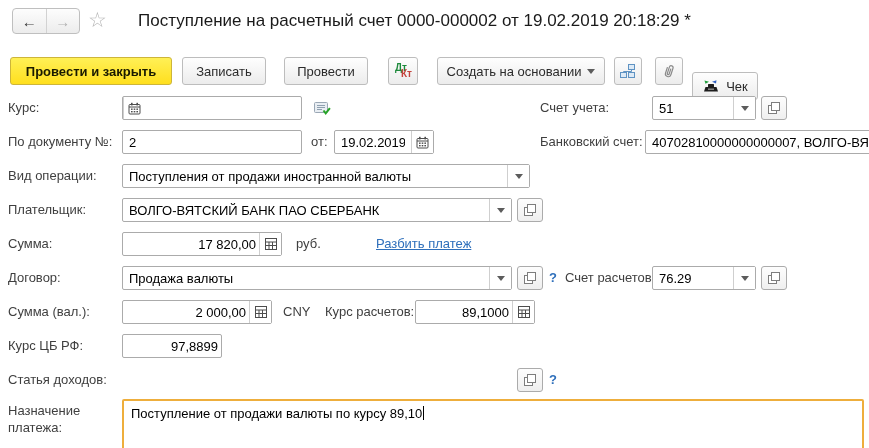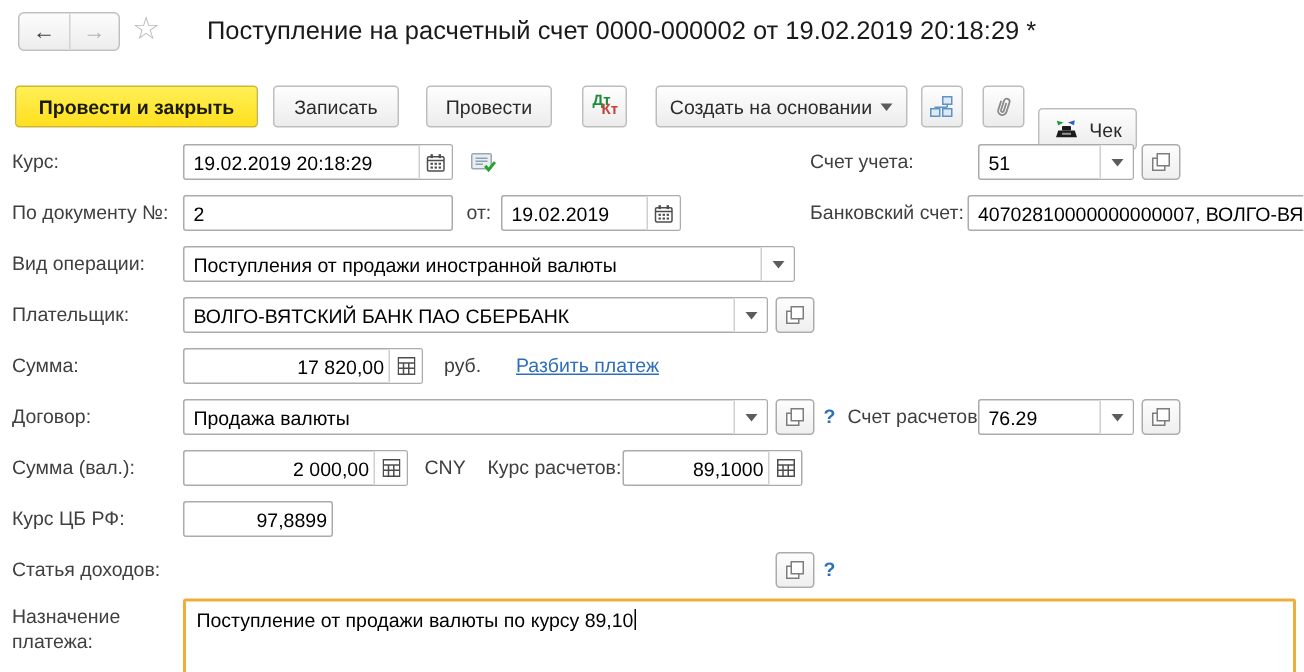--- a/index.html
+++ b/index.html
@@ -46,21 +46,21 @@
   .fbtn {
     width:22px; display:flex; align-items:center; justify-content:center;
     border-left:1px solid #cfcfcf; cursor:pointer; background:#fff;
   }
   .sbtn {
     position:absolute; width:26px; height:24px; border:1px solid #ababab; border-radius:3px;
     background:linear-gradient(#fdfdfd,#efefef); display:flex; align-items:center; justify-content:center; cursor:pointer;
   }
   .posted { position:absolute; cursor:pointer; }
   .help { position:absolute; height:24px; line-height:24px; color:#2e6fbb; font-weight:bold; cursor:pointer; }
-  .link { position:absolute; height:24px; line-height:24px; color:#2e6fbb; text-decoration:underline; cursor:pointer; white-space:nowrap; }
+  .link { position:absolute; height:24px; line-height:24px; color:#2e6fbb; text-decoration:underline; cursor:pointer; white-space:nowrap;margin-left:32px; }
   .unit { position:absolute; height:24px; line-height:24px; color:#3f3f3f; }
   .ta {
     position:absolute; left:122px; top:399px; width:742px; height:64px;
     border:2px solid #eeae3c; border-radius:2px; background:#fff; padding:4px 7px;
     font-size:13px; color:#000; line-height:17px; cursor:text;
   }
   .caret { display:inline-block; width:1px; height:14px; background:#000; vertical-align:-2px; margin-left:1px; }
   .wraplbl { position:absolute; left:8px; top:402px; width:100px; line-height:17px; color:#3f3f3f; }
 </style>
 </head>
@@ -109,21 +109,20 @@
       <path d="M14.5 1.2 l-4.5 1.5 4 1.8 z" fill="#2f5fbf"></path>
       <rect x="6" y="5" width="6" height="3" rx="0.5" fill="#1c1c1c"></rect>
       <path d="M3.5 8 h11 l1.5 4.5 h-14 z" fill="#1c1c1c"></path>
       <rect x="6" y="9.5" width="6" height="1.4" fill="#8f8f8f"></rect>
     </svg>
     <span>Чек</span>
   </button>
 
   <div class="lbl" style="left:8px;top:96px;">Курс:</div>
   <div class="field" style="left:122px;top:96px;width:180px;">
-    <input value="19.02.2019 20:18:29" style="">
     <span class="fbtn">
       <svg width="13" height="13" viewBox="0 0 13 13">
           <rect x="1" y="2.5" width="11" height="9.5" rx="1" fill="none" stroke="#4d4d4d"></rect>
           <line x1="1" y1="5" x2="12" y2="5" stroke="#4d4d4d"></line>
           <rect x="3" y="0.8" width="1.6" height="2.6" fill="#4d4d4d"></rect>
           <rect x="8.4" y="0.8" width="1.6" height="2.6" fill="#4d4d4d"></rect>
           <g fill="#4d4d4d">
             <rect x="3" y="6.5" width="1.6" height="1.4"></rect>
             <rect x="5.7" y="6.5" width="1.6" height="1.4"></rect>
             <rect x="8.4" y="6.5" width="1.6" height="1.4"></rect>
@@ -155,21 +154,21 @@
         <rect x="0.5" y="3.5" width="8" height="8" fill="#fff" stroke="#7d7d7d"></rect>
         <rect x="3.5" y="0.5" width="8" height="8" fill="#fff" stroke="#7d7d7d"></rect>
       </svg>
   </button>
 
   <div class="lbl" style="left:8px;top:130px;">По документу №:</div>
   <div class="field" style="left:122px;top:130px;width:180px;">
     <input value="2" style="">
   </div>
   <div class="lbl" style="left:311px;top:130px;">от:</div>
-  <div class="field" style="left:334px;top:130px;width:120px;">
+  <div class="field" style="left:334px;top:130px;width:100px;">
     <input value="19.02.2019" style="">
     <span class="fbtn">
       <svg width="13" height="13" viewBox="0 0 13 13">
           <rect x="1" y="2.5" width="11" height="9.5" rx="1" fill="none" stroke="#4d4d4d"></rect>
           <line x1="1" y1="5" x2="12" y2="5" stroke="#4d4d4d"></line>
           <rect x="3" y="0.8" width="1.6" height="2.6" fill="#4d4d4d"></rect>
           <rect x="8.4" y="0.8" width="1.6" height="2.6" fill="#4d4d4d"></rect>
           <g fill="#4d4d4d">
             <rect x="3" y="6.5" width="1.6" height="1.4"></rect>
             <rect x="5.7" y="6.5" width="1.6" height="1.4"></rect>

